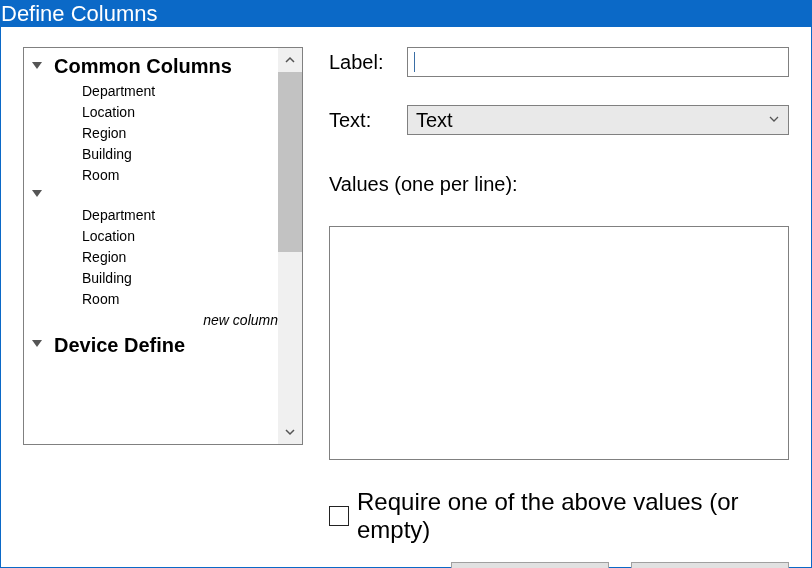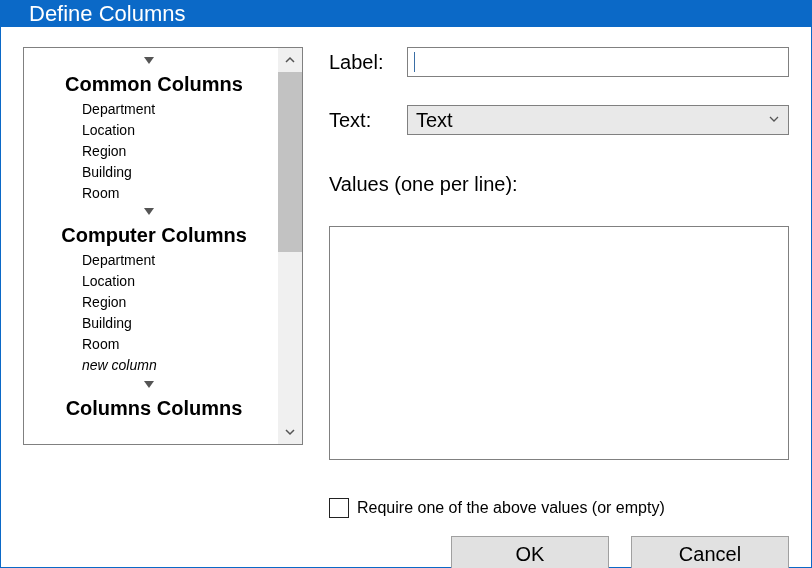--- a/index.html
+++ b/index.html
@@ -19,21 +19,21 @@
     background: #fff;
     display: flex;
     flex-direction: column;
   }
   .titlebar {
     background: #0b69c7;
     color: #fff;
     height: 54px;
     display: flex;
     align-items: center;
-    padding-left: 28px;
+    padding-left: 0;
     font-size: 22px;
     font-weight: 400;
   }
   .body {
     flex: 1;
     padding: 20px 22px 16px 22px;
     display: flex;
     flex-direction: column;
   }
   .main-row {
@@ -87,34 +87,33 @@
     right: 24px;
     padding: 4px 0 4px 0;
     line-height: 1.35;
   }
   .tree-group-header {
     display: flex;
     align-items: center;
     font-weight: 700;
     padding: 1px 0 1px 6px;
     font-size: 20px;
-    flex-direction: column;
   }
   .tree-group-header .disclosure {
     width: 18px;
     height: 18px;
     margin-right: 6px;
     display: inline-block;
   }
   .disclosure svg { display: block; }
   .tree-item {
     padding: 1px 0 1px 58px;
     font-size: 14px;
   }
-  .tree-item.italic { font-style: italic; }
+  .tree-item.italic { font-style: italic; text-align: right; }
 
   
   .form-col {
     flex: 1;
     display: flex;
     flex-direction: column;
     gap: 28px;
   }
   .field-row {
     display: flex;
@@ -164,22 +163,21 @@
   .values-box {
     height: 234px;
     border: 1px solid #808080;
     background: #fff;
     margin-top: 2px;
   }
   .check-row {
     display: flex;
     align-items: center;
     gap: 8px;
-    margin-top: 10px;
-    font-size: 16px;
+    font-size: 24px;
   }
   .checkbox {
     width: 20px;
     height: 20px;
     border: 1px solid #222;
     background: #fff;
     flex-shrink: 0;
   }
   
   .btn-row {
@@ -224,35 +222,34 @@
             <div class="tree-item">Location</div>
             <div class="tree-item">Region</div>
             <div class="tree-item">Building</div>
             <div class="tree-item">Room</div>
             <div class="tree-group-header">
               <span class="disclosure">
                 <svg width="14" height="14" viewBox="0 0 14 14">
                   <path d="M2 4 L12 4 L7 11 Z" fill="#555"></path>
                 </svg>
               </span>
-              <span>Computer Columns</span>
             </div>
             <div class="tree-item">Department</div>
             <div class="tree-item">Location</div>
             <div class="tree-item">Region</div>
             <div class="tree-item">Building</div>
             <div class="tree-item">Room</div>
             <div class="tree-item italic">new column</div>
             <div class="tree-group-header">
               <span class="disclosure">
                 <svg width="14" height="14" viewBox="0 0 14 14">
                   <path d="M2 4 L12 4 L7 11 Z" fill="#555"></path>
                 </svg>
               </span>
-              <span>Columns Columns</span>
+              <span>Device Define</span>
             </div>
           </div>
         <div class="tree-scroll-track">
           <div class="tree-scroll-btn">
             <svg width="10" height="10" viewBox="0 0 10 10">
                 <path d="M1 7 L5 3 L9 7" fill="none" stroke="#555" stroke-width="1.5"></path>
               </svg>
           </div>
           <div class="tree-scroll-thumb"></div>
           <div class="tree-scroll-btn tree-scroll-bottom">

